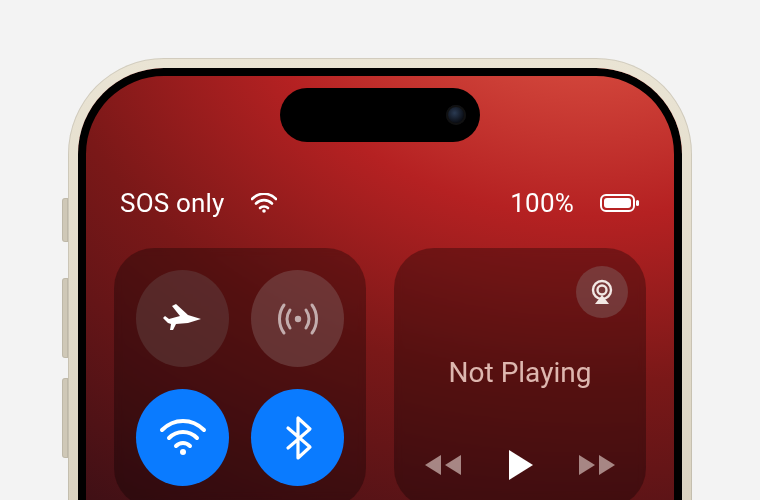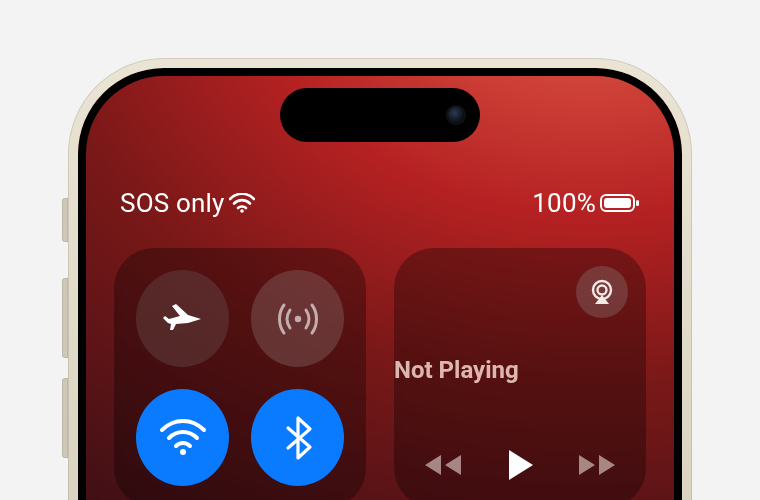--- a/index.html
+++ b/index.html
@@ -76,21 +76,21 @@
     display: flex;
     justify-content: space-between;
     align-items: center;
     color: #fff;
     font-size: 26px;
     letter-spacing: 0.2px;
   }
   .status-left, .status-right {
     display: flex;
     align-items: center;
-    gap: 4px;
+    gap: 26px;
   }
   .status-right { }
 
   .module-row {
     position: absolute;
     top: 180px;
     left: 0;
     right: 0;
     padding: 0 36px;
     display: flex;
@@ -138,23 +138,23 @@
     background: rgba(130,100,100,0.45);
     display: flex;
     align-items: center;
     justify-content: center;
   }
   .media-title {
     position: absolute;
     top: 108px;
     left: 0;
     right: 0;
-    text-align: left;
-    font-size: 24px;
-    font-weight: 700;
+    text-align: center;
+    font-size: 28px;
+    font-weight: 400;
   }
   .media-controls {
     position: absolute;
     bottom: 26px;
     left: 0;
     right: 0;
     display: flex;
     justify-content: center;
     align-items: center;
     gap: 40px;

